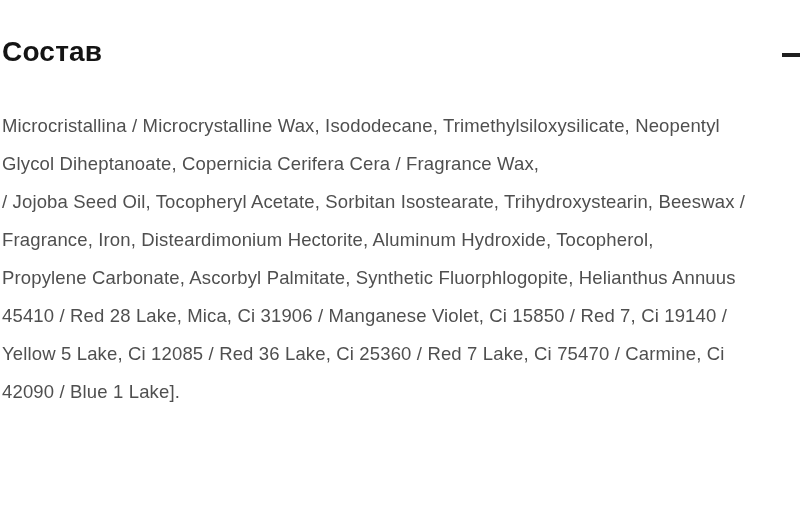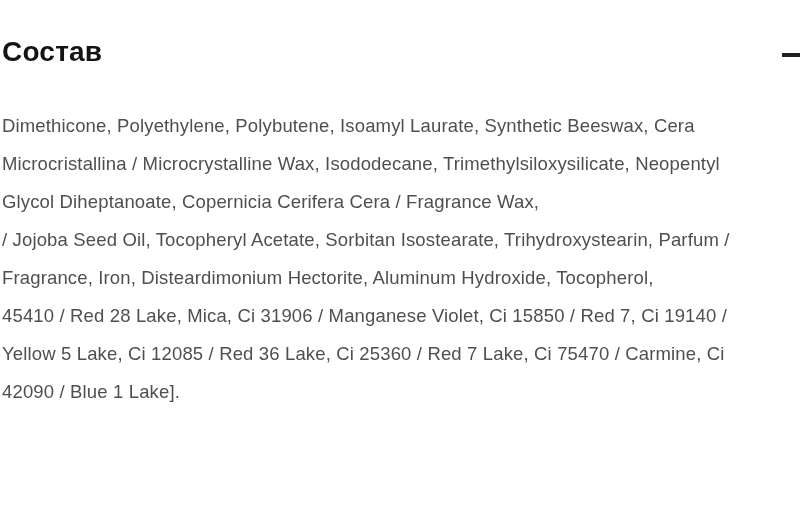--- a/index.html
+++ b/index.html
@@ -70,25 +70,25 @@
 <body>
 
 <div class="page">
 
   <div class="section-header">
     <h2 class="section-title">Состав</h2>
     <button class="collapse-toggle" aria-label="collapse"></button>
   </div>
 
   <div class="ingredients-text">
-    <div class="ingredients-line">Dimethicone, Polyethylene, Polybutene, Isoamyl Laurate, Synthetic Beeswax, Cera</div>
     <div class="ingredients-line">Microcristallina / Microcrystalline Wax, Isododecane, Trimethylsiloxysilicate, Neopentyl</div>
     <div class="ingredients-line">Glycol Diheptanoate, Copernicia Cerifera Cera / Fragrance Wax,</div>
-    <div class="ingredients-line">/ Jojoba Seed Oil, Tocopheryl Acetate, Sorbitan Isostearate, Trihydroxystearin, Parfum /</div>
+    <div class="ingredients-line">/ Jojoba Seed Oil, Tocopheryl Acetate, Sorbitan Isostearate, Trihydroxystearin, Beeswax /</div>
     <div class="ingredients-line">Fragrance, Iron, Disteardimonium Hectorite, Aluminum Hydroxide, Tocopherol,</div>
+    <div class="ingredients-line">Propylene Carbonate, Ascorbyl Palmitate, Synthetic Fluorphlogopite, Helianthus Annuus</div>
     <div class="ingredients-line">45410 / Red 28 Lake, Mica, Ci 31906 / Manganese Violet, Ci 15850 / Red 7, Ci 19140 /</div>
     <div class="ingredients-line">Yellow 5 Lake, Ci 12085 / Red 36 Lake, Ci 25360 / Red 7 Lake, Ci 75470 / Carmine, Ci</div>
     <div class="ingredients-line">42090 / Blue 1 Lake].</div>
   </div>
 
   <div class="pink-divider"></div>
 
 </div>
 
 </body></html>

